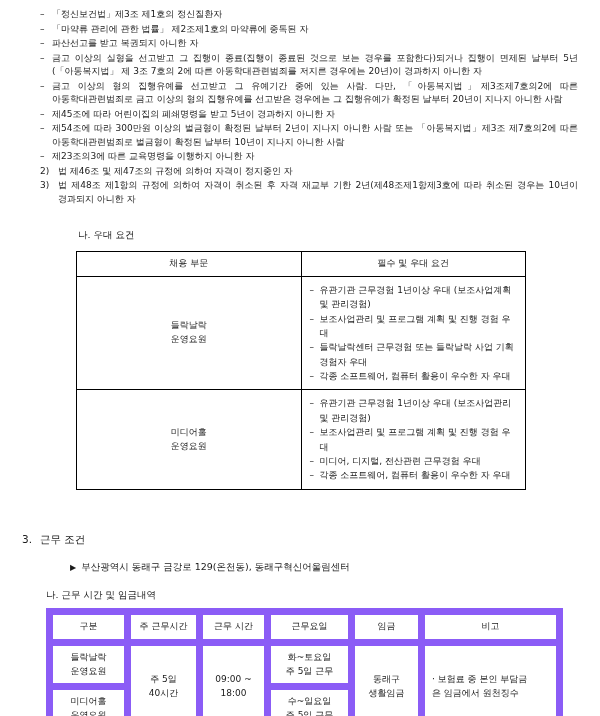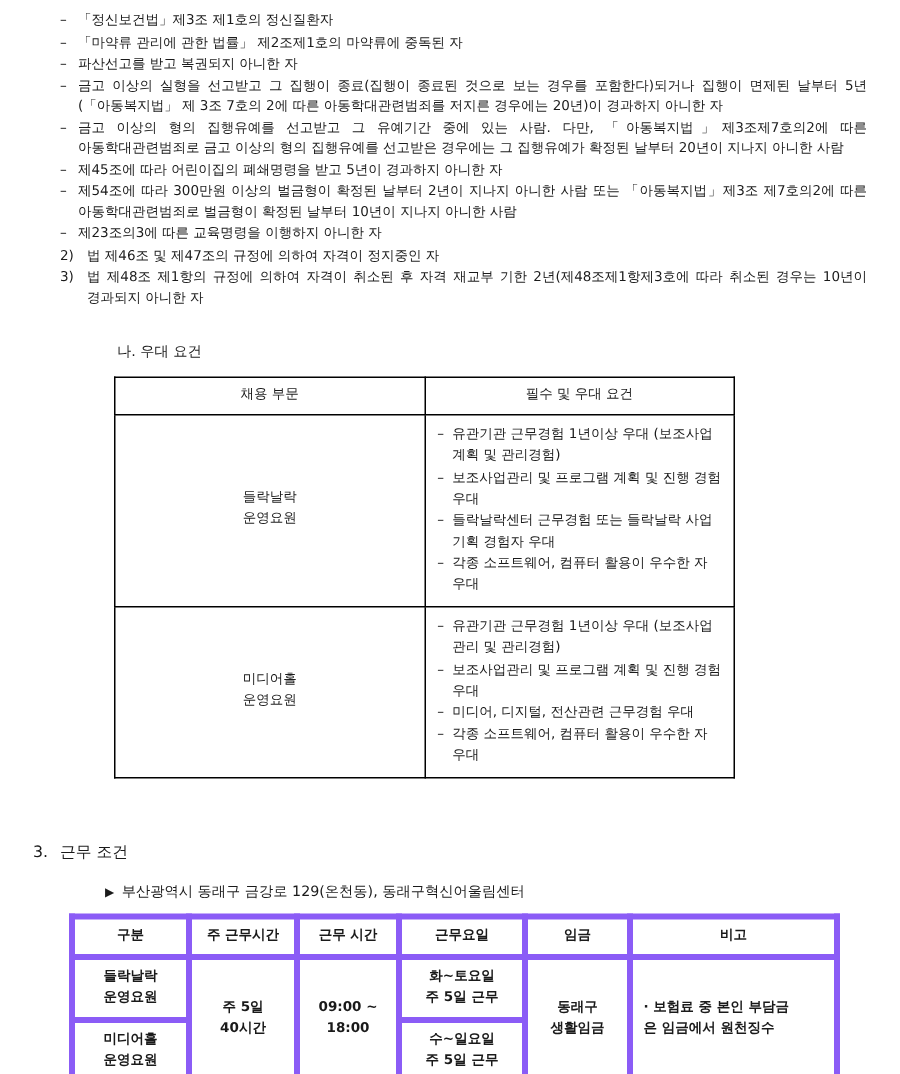--- a/index.html
+++ b/index.html
@@ -87,21 +87,21 @@
   }
   .bullet-line .tri { margin-right: 5px; font-size: 8px; }
 
   
   table {
     border-collapse: collapse;
     font-size: 9px;
   }
   .tbl-pref {
     margin: 0 0 0 76px;
-    width: 414px;
+    width: 450px;
     table-layout: fixed;
   }
   .tbl-pref th, .tbl-pref td {
     border: 1px solid #000;
     padding: 4px 6px;
     vertical-align: middle;
   }
   .tbl-pref th {
     font-weight: normal;
     text-align: center;
@@ -122,25 +122,25 @@
   }
   .tbl-pref .r-dash { flex: 0 0 10px; }
   .tbl-pref .r-txt { flex: 1; }
 
   .tbl-work {
     margin: 6px 0 0 46px;
     width: 510px;
     table-layout: fixed;
   }
   .tbl-work th, .tbl-work td {
-    border: 4px solid #8b5cf6;
+    border: 7px solid #8b5cf6;
     text-align: center;
     vertical-align: middle;
     padding: 5px 3px;
-    font-weight: bold;
+    font-weight: normal;
   }
   .tbl-work td.note {
     text-align: left;
     padding: 5px 7px;
     line-height: 1.55;
   }
   .tbl-work .two-line { line-height: 1.55; }
 </style>
 </head>
 <body>
@@ -254,20 +254,21 @@
   </table>
 
   <div class="sec-head">
     <span class="sec-num">3.</span><span>근무 조건</span>
   </div>
 
   <div class="bullet-line">
     <span class="tri">▶</span><span>부산광역시 동래구 금강로 129(온천동), 동래구혁신어울림센터</span>
   </div>
 
+  <div class="sub-head2">나. 근무 시간 및 임금내역</div>
 
   <table class="tbl-work">
     <colgroup>
       <col style="width:78px">
       <col style="width:72px">
       <col style="width:68px">
       <col style="width:84px">
       <col style="width:70px">
       <col style="width:138px">
     </colgroup>

